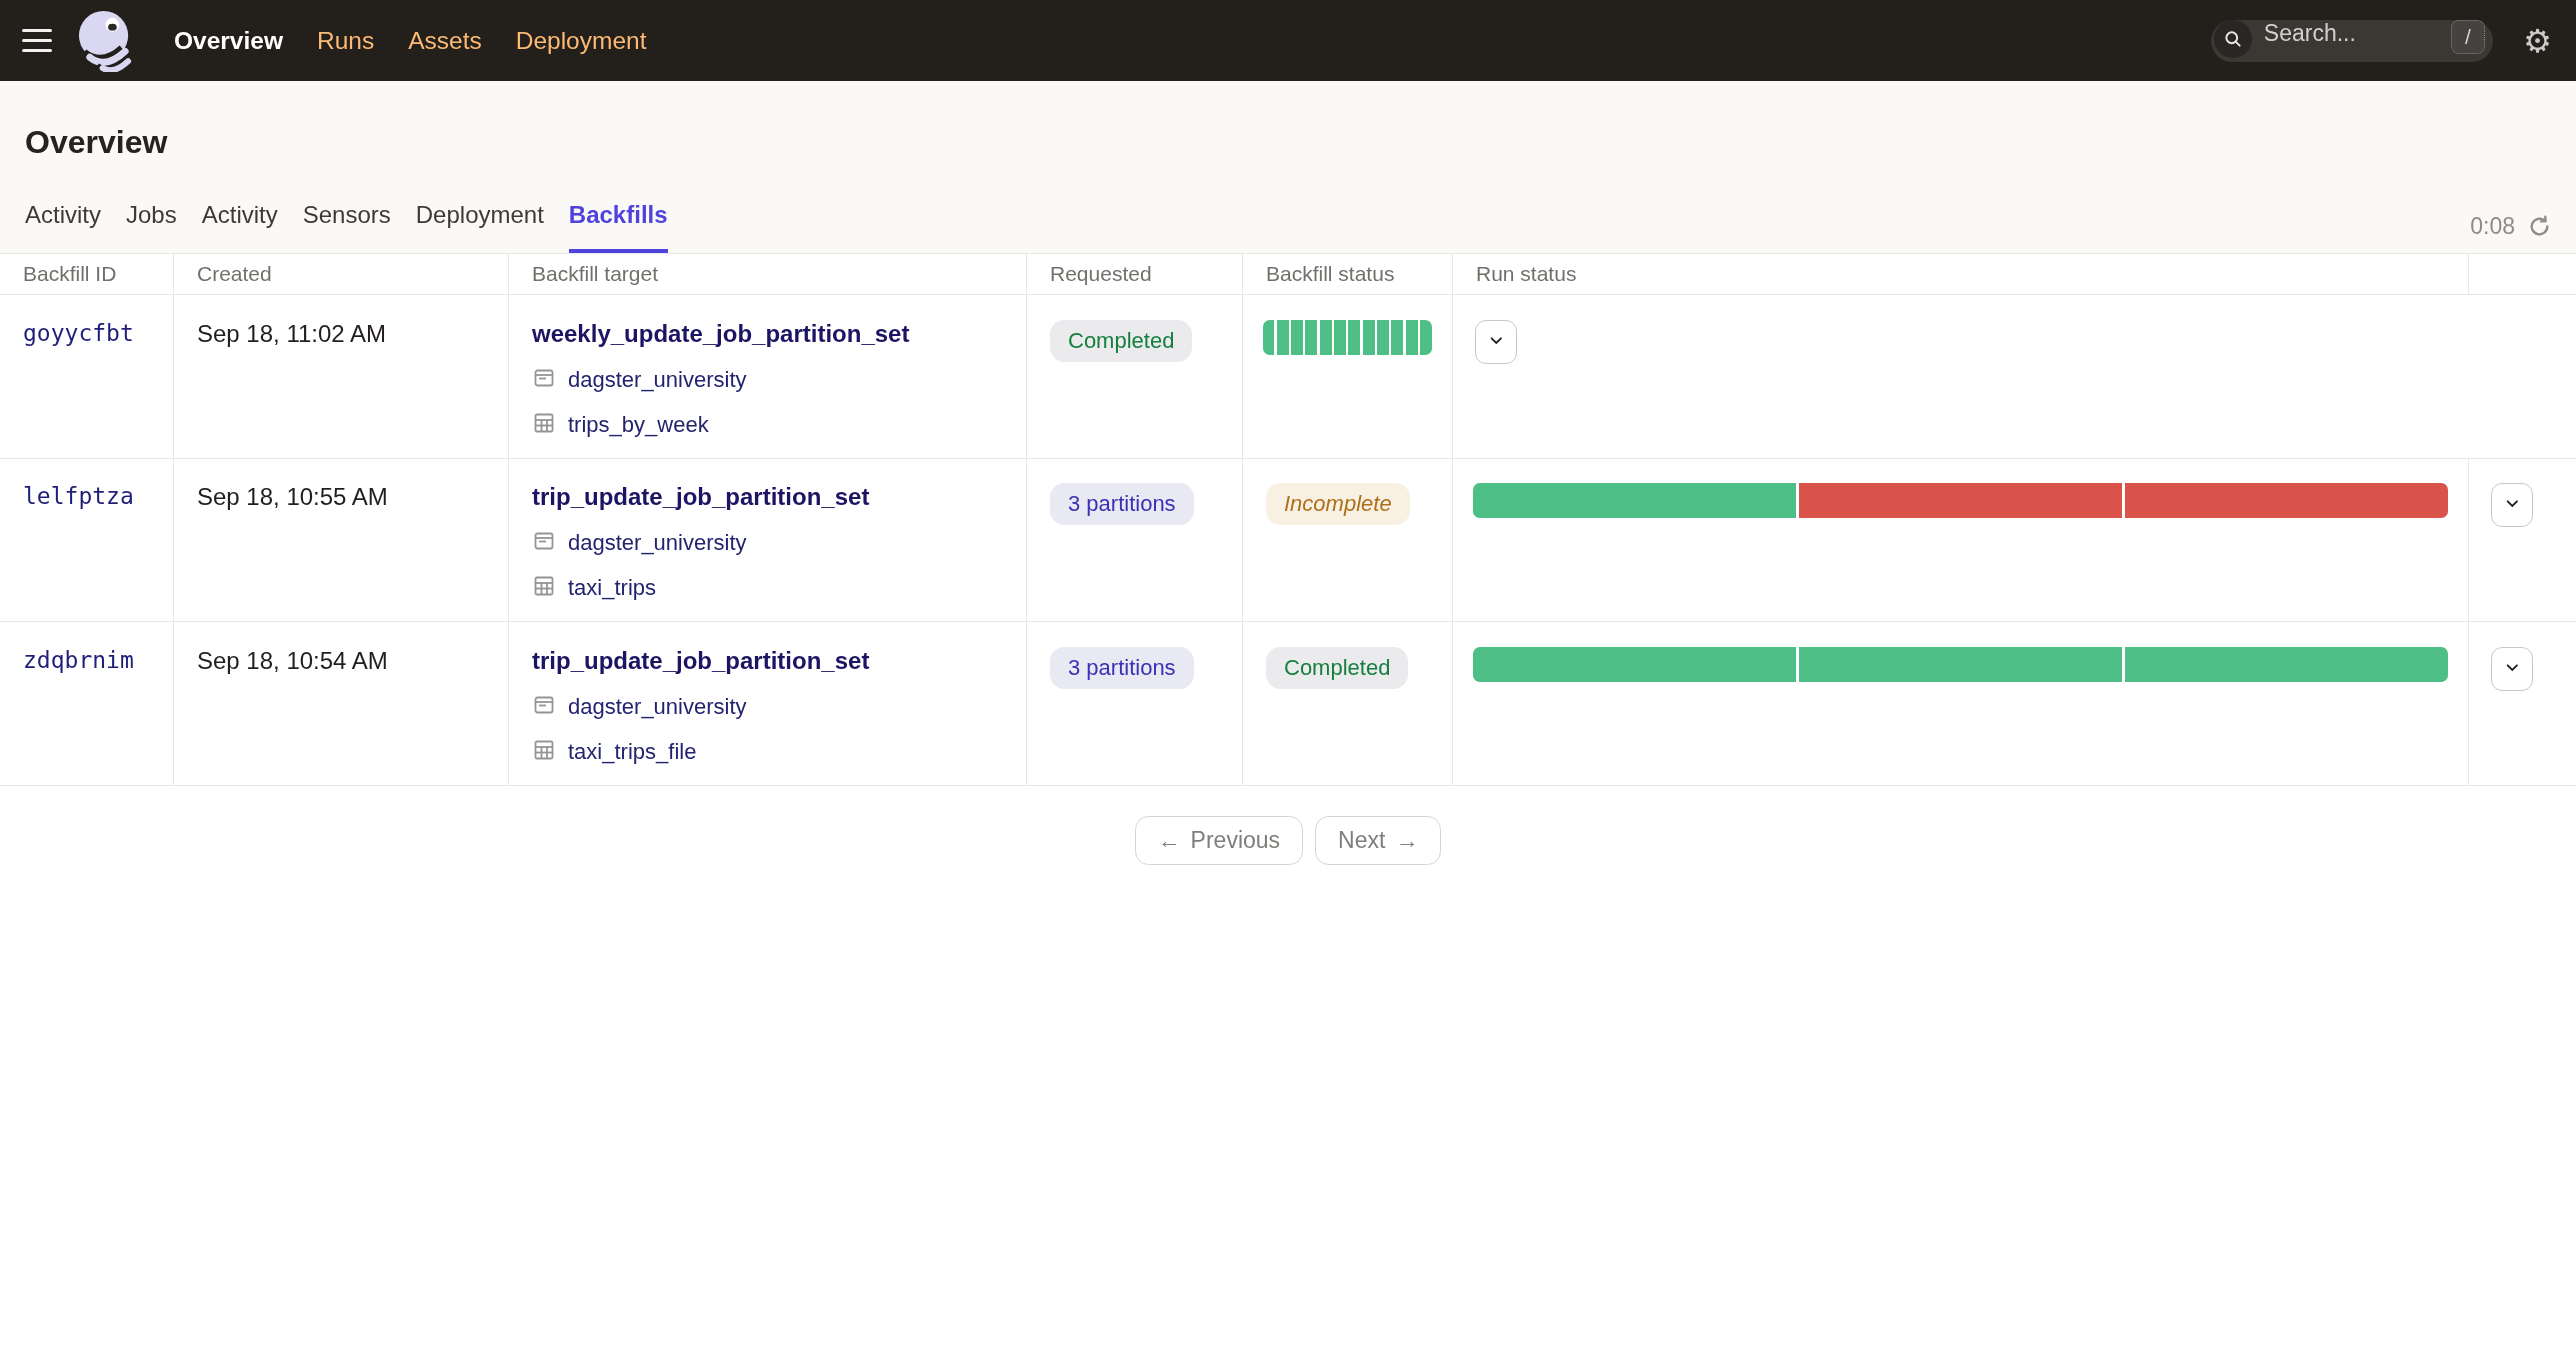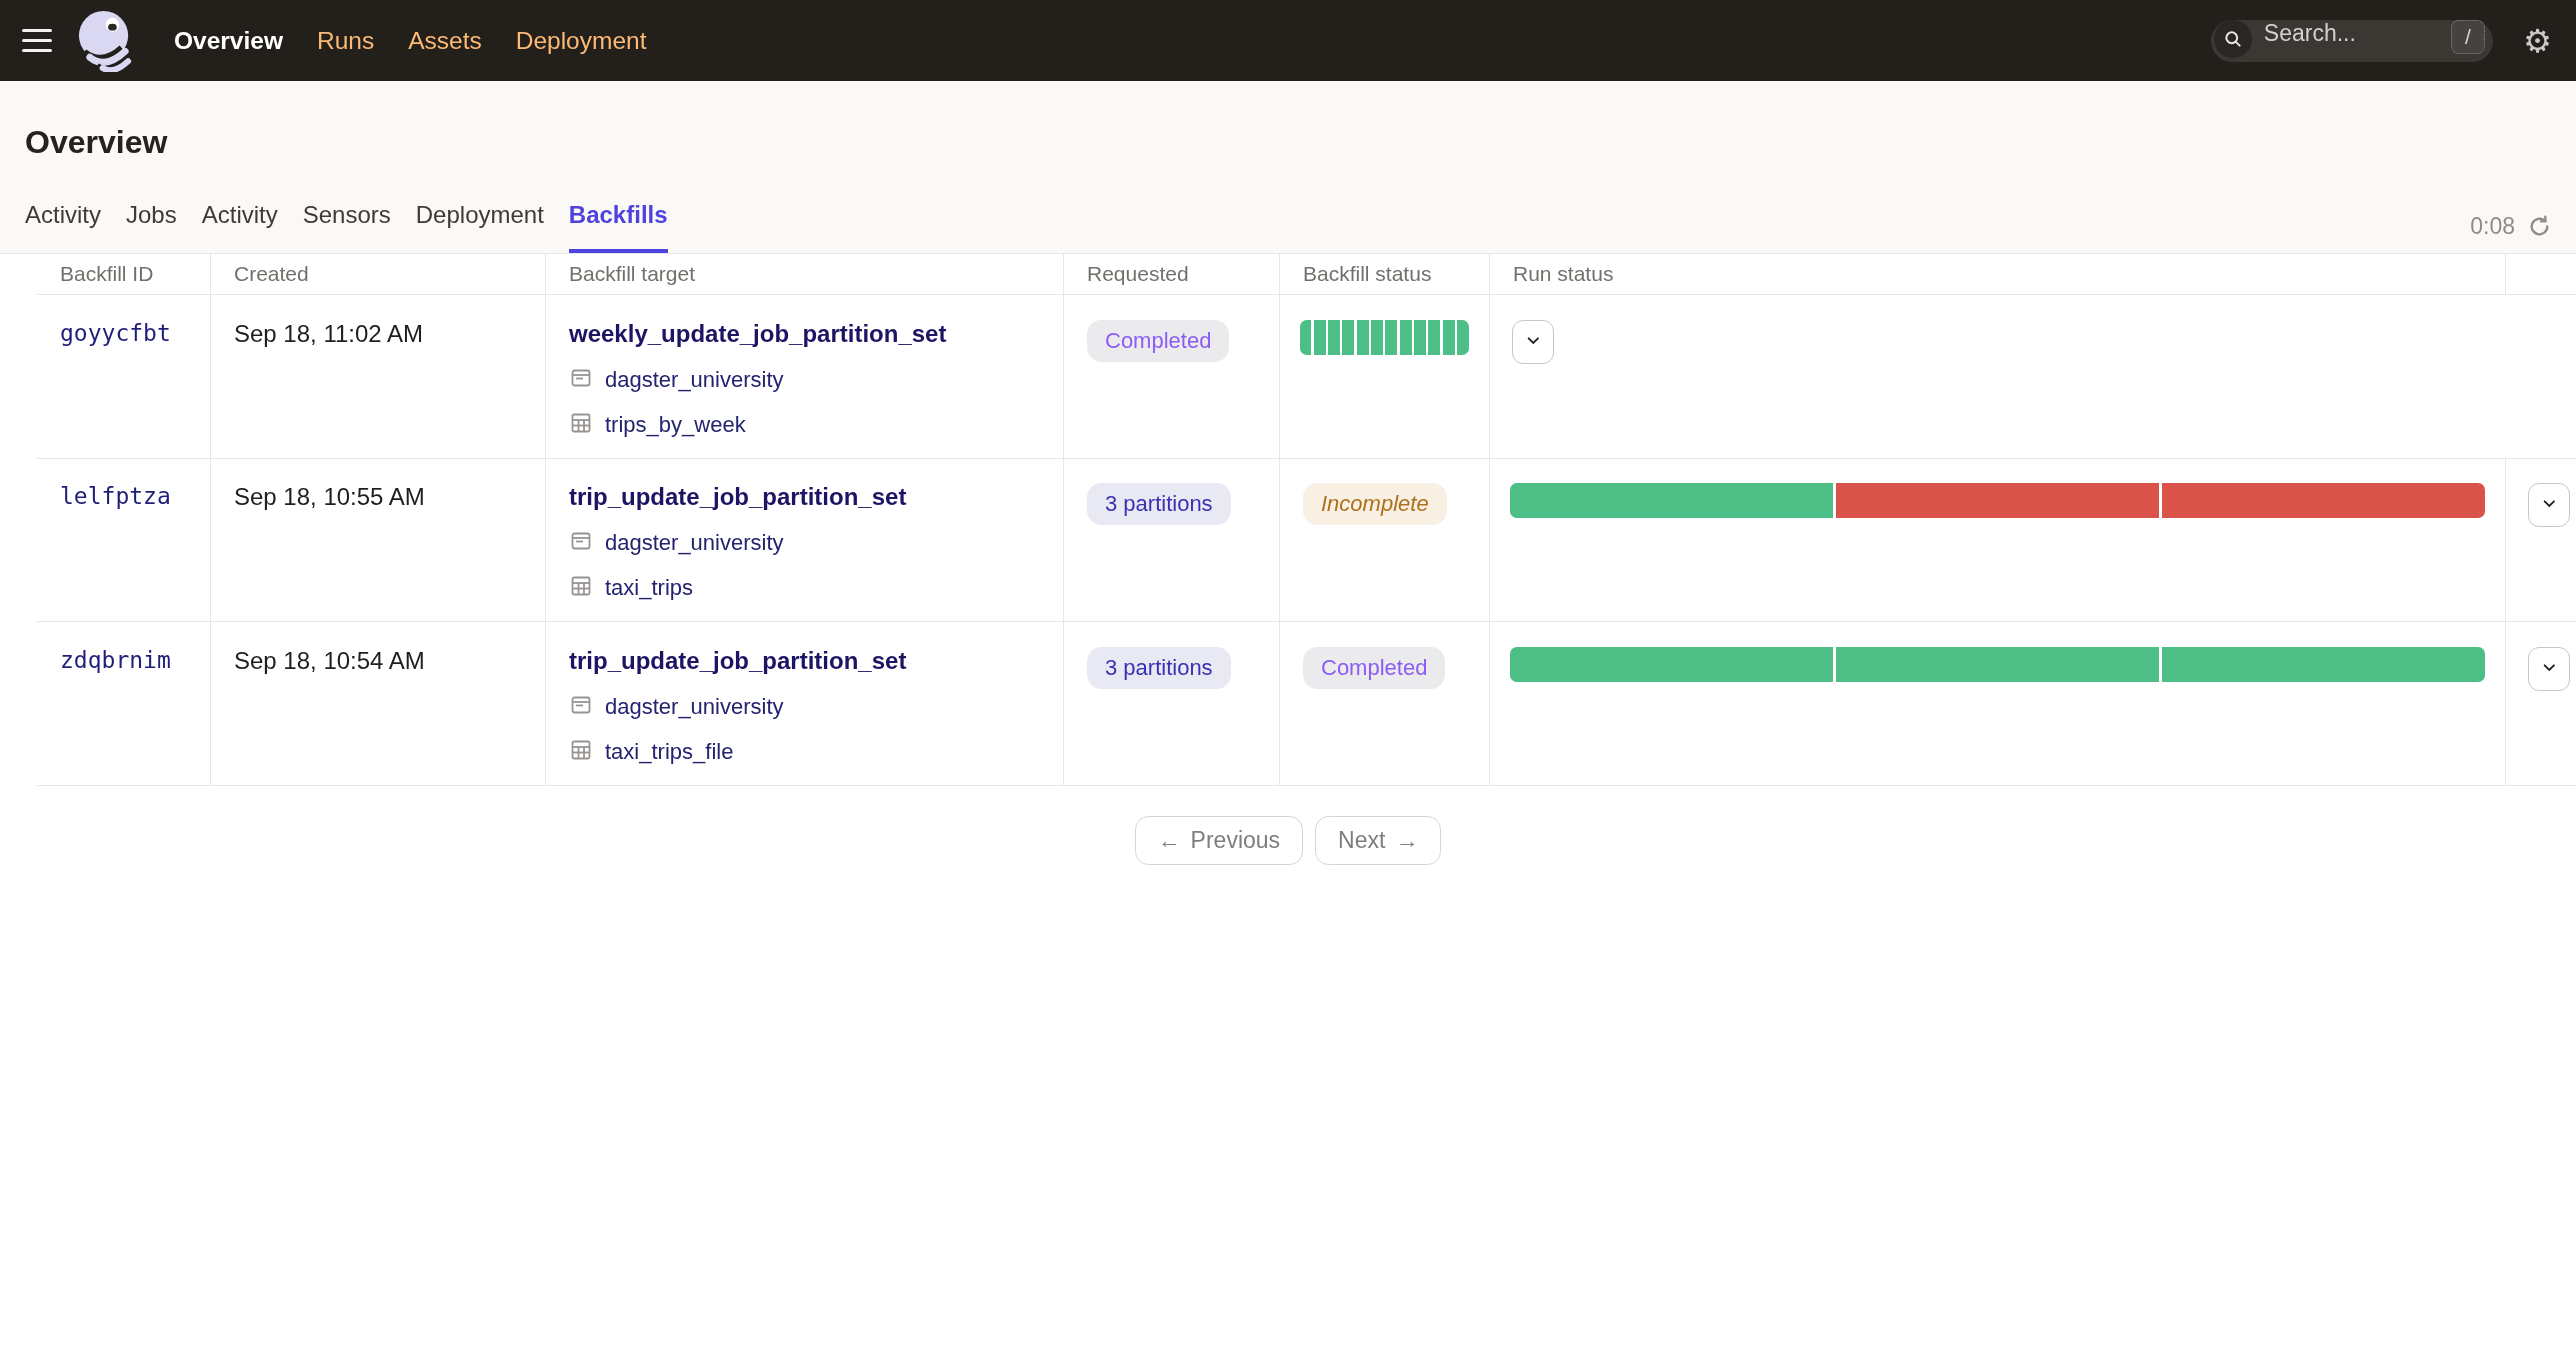--- a/index.html
+++ b/index.html
@@ -26,38 +26,38 @@
   .page-title { font-size:32px; font-weight:600; color:#262220; line-height:39px; }
   .tabs { display:flex; gap:25px; margin-top:40px; }
   .tab { font-size:24px; font-weight:500; color:#3E3A37; line-height:25px; padding-bottom:22px; border-bottom:4.2px solid transparent; cursor:pointer; }
   .tab.active { color:#4F43DD; font-weight:600; border-bottom-color:#4F43DD; }
   .refresh-area { position:absolute; right:24px; top:132px; display:flex; align-items:center; gap:12px; }
   .timer { font-size:23px; color:#8E8B88; }
   .refresh-btn { cursor:pointer; display:flex; }
 
   
   .backfill-table { width:100%; border-top:0.8px solid #E9E7E4; background:#fff; }
-  .t-head, .t-row { display:grid; grid-template-columns:174px 335px 518px 216px 210px 1016px 1fr;margin-left:37px; }
+  .t-head, .t-row { display:grid; grid-template-columns:174px 335px 518px 216px 210px 1016px 1fr; }
   .t-head { height:41px; }
   .t-head .cell { display:flex; align-items:center; font-size:21px; color:#73706C; }
   .cell { padding-left:23px; border-right:0.8px solid #E9E7E4; }
   .cell:last-child { border-right:none; }
   .t-head .cell { border-bottom:0.8px solid #E9E7E4; }
   .t-row { min-height:145px; border-bottom:0.8px solid #E9E7E4; }
   .t-row .cell { padding-top:24.5px; padding-bottom:20px; }
 
   .backfill-id { font-family:"DejaVu Sans Mono", monospace; font-size:23px; color:#1F1F7A; text-decoration:none; cursor:pointer; }
   .created { font-size:24px; color:#211E1D; }
   .target-link { font-size:24px; font-weight:700; color:#1D1463; text-decoration:none; cursor:pointer; display:inline-block; }
   .sub-link-row { display:flex; align-items:flex-end; gap:12px; margin-top:18px; }
   .sub-link { font-size:22px; color:#23236F; text-decoration:none; cursor:pointer; }
 
   .pill { display:inline-block; font-size:22px; line-height:22px; padding:10px 18px; border-radius:14.4px; }
   .pill-requested { background:#E9E9F3; color:#3A31B5; }
-  .pill-status[data-status="completed"] { background:#EBEBEE; color:#8b5cf6; }
+  .pill-status[data-status="completed"] { background:#EBEBEE; color:#15803d; }
   .pill-status[data-status="incomplete"] { background:#F8F0E2; color:#AF701C;font-style:italic; }
 
   .cell-run { padding-left:19.5px; padding-right:20px; }
   .run-bar { display:flex; gap:2.5px; height:35px; border-radius:6.8px; overflow:hidden; cursor:pointer; }
   .run-seg { flex:1; }
 
   .cell-actions { padding-left:22px; }
   .chevron-btn { width:42px; height:44px; background:#fff; border:1.3px solid #C9C7C4; border-radius:11px; display:flex; align-items:center; justify-content:center; cursor:pointer; }
 
   

